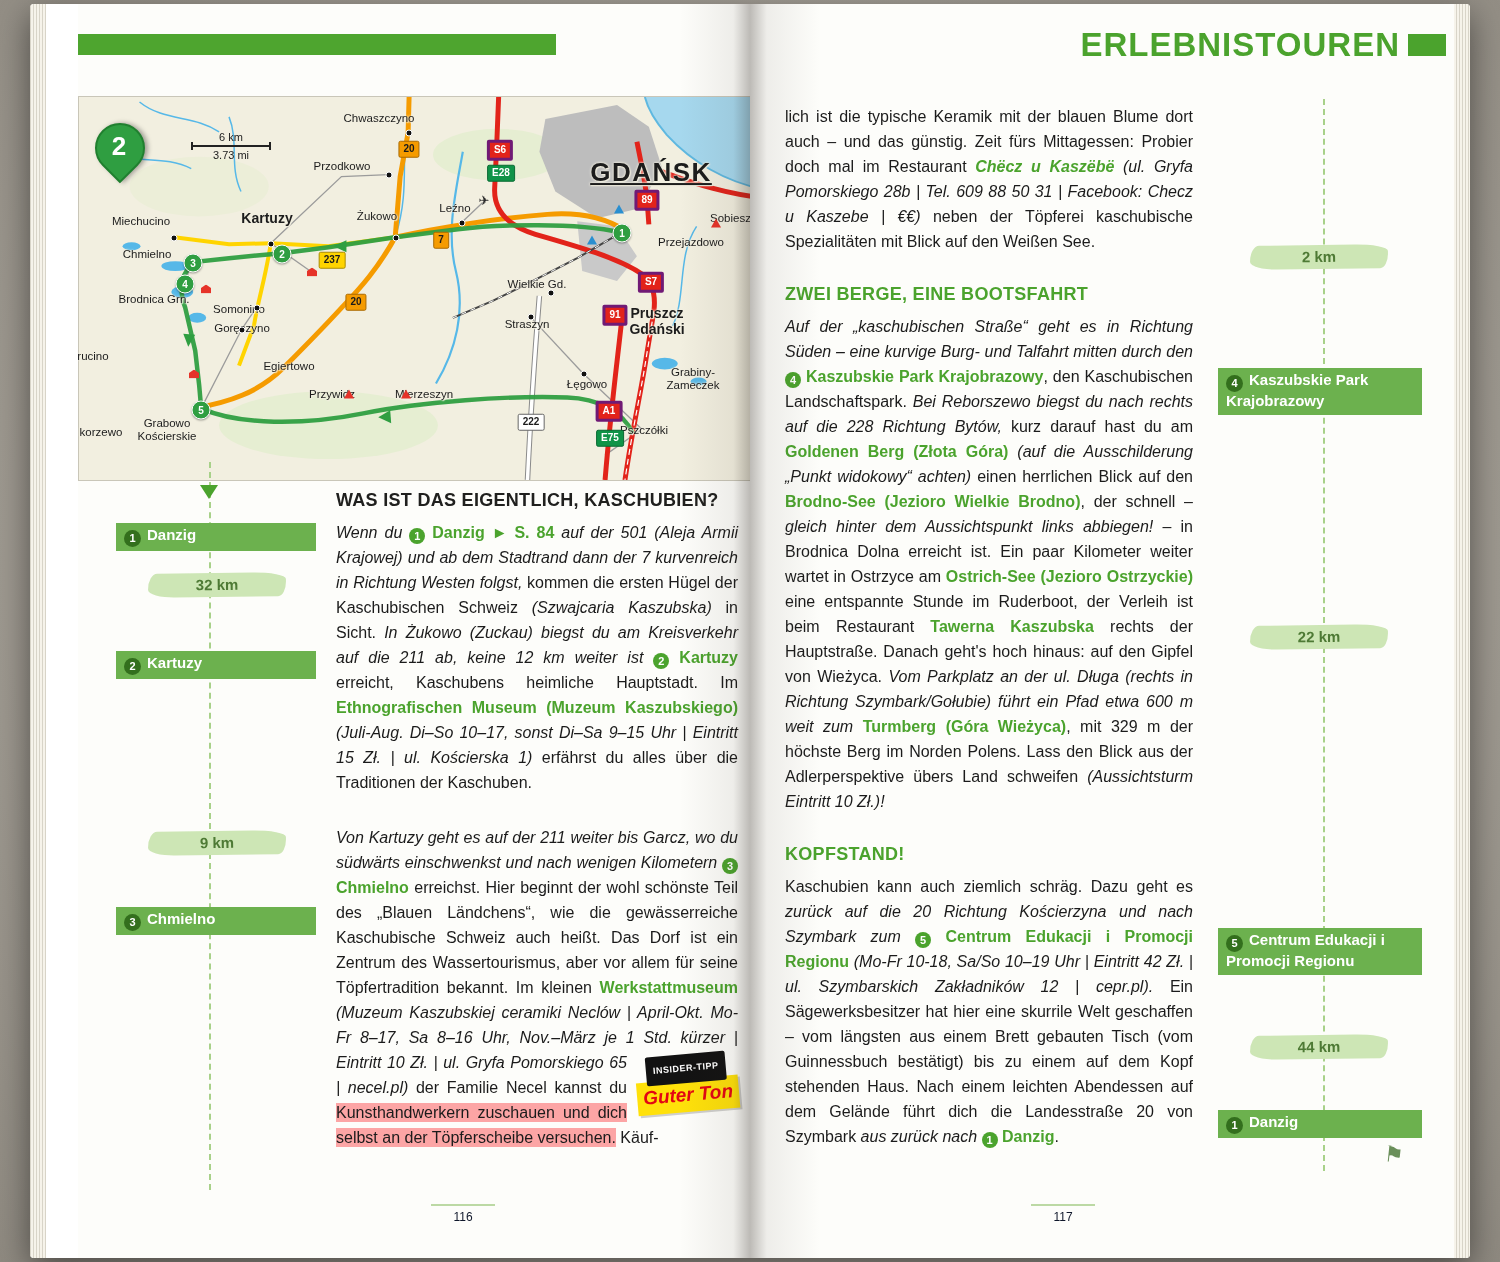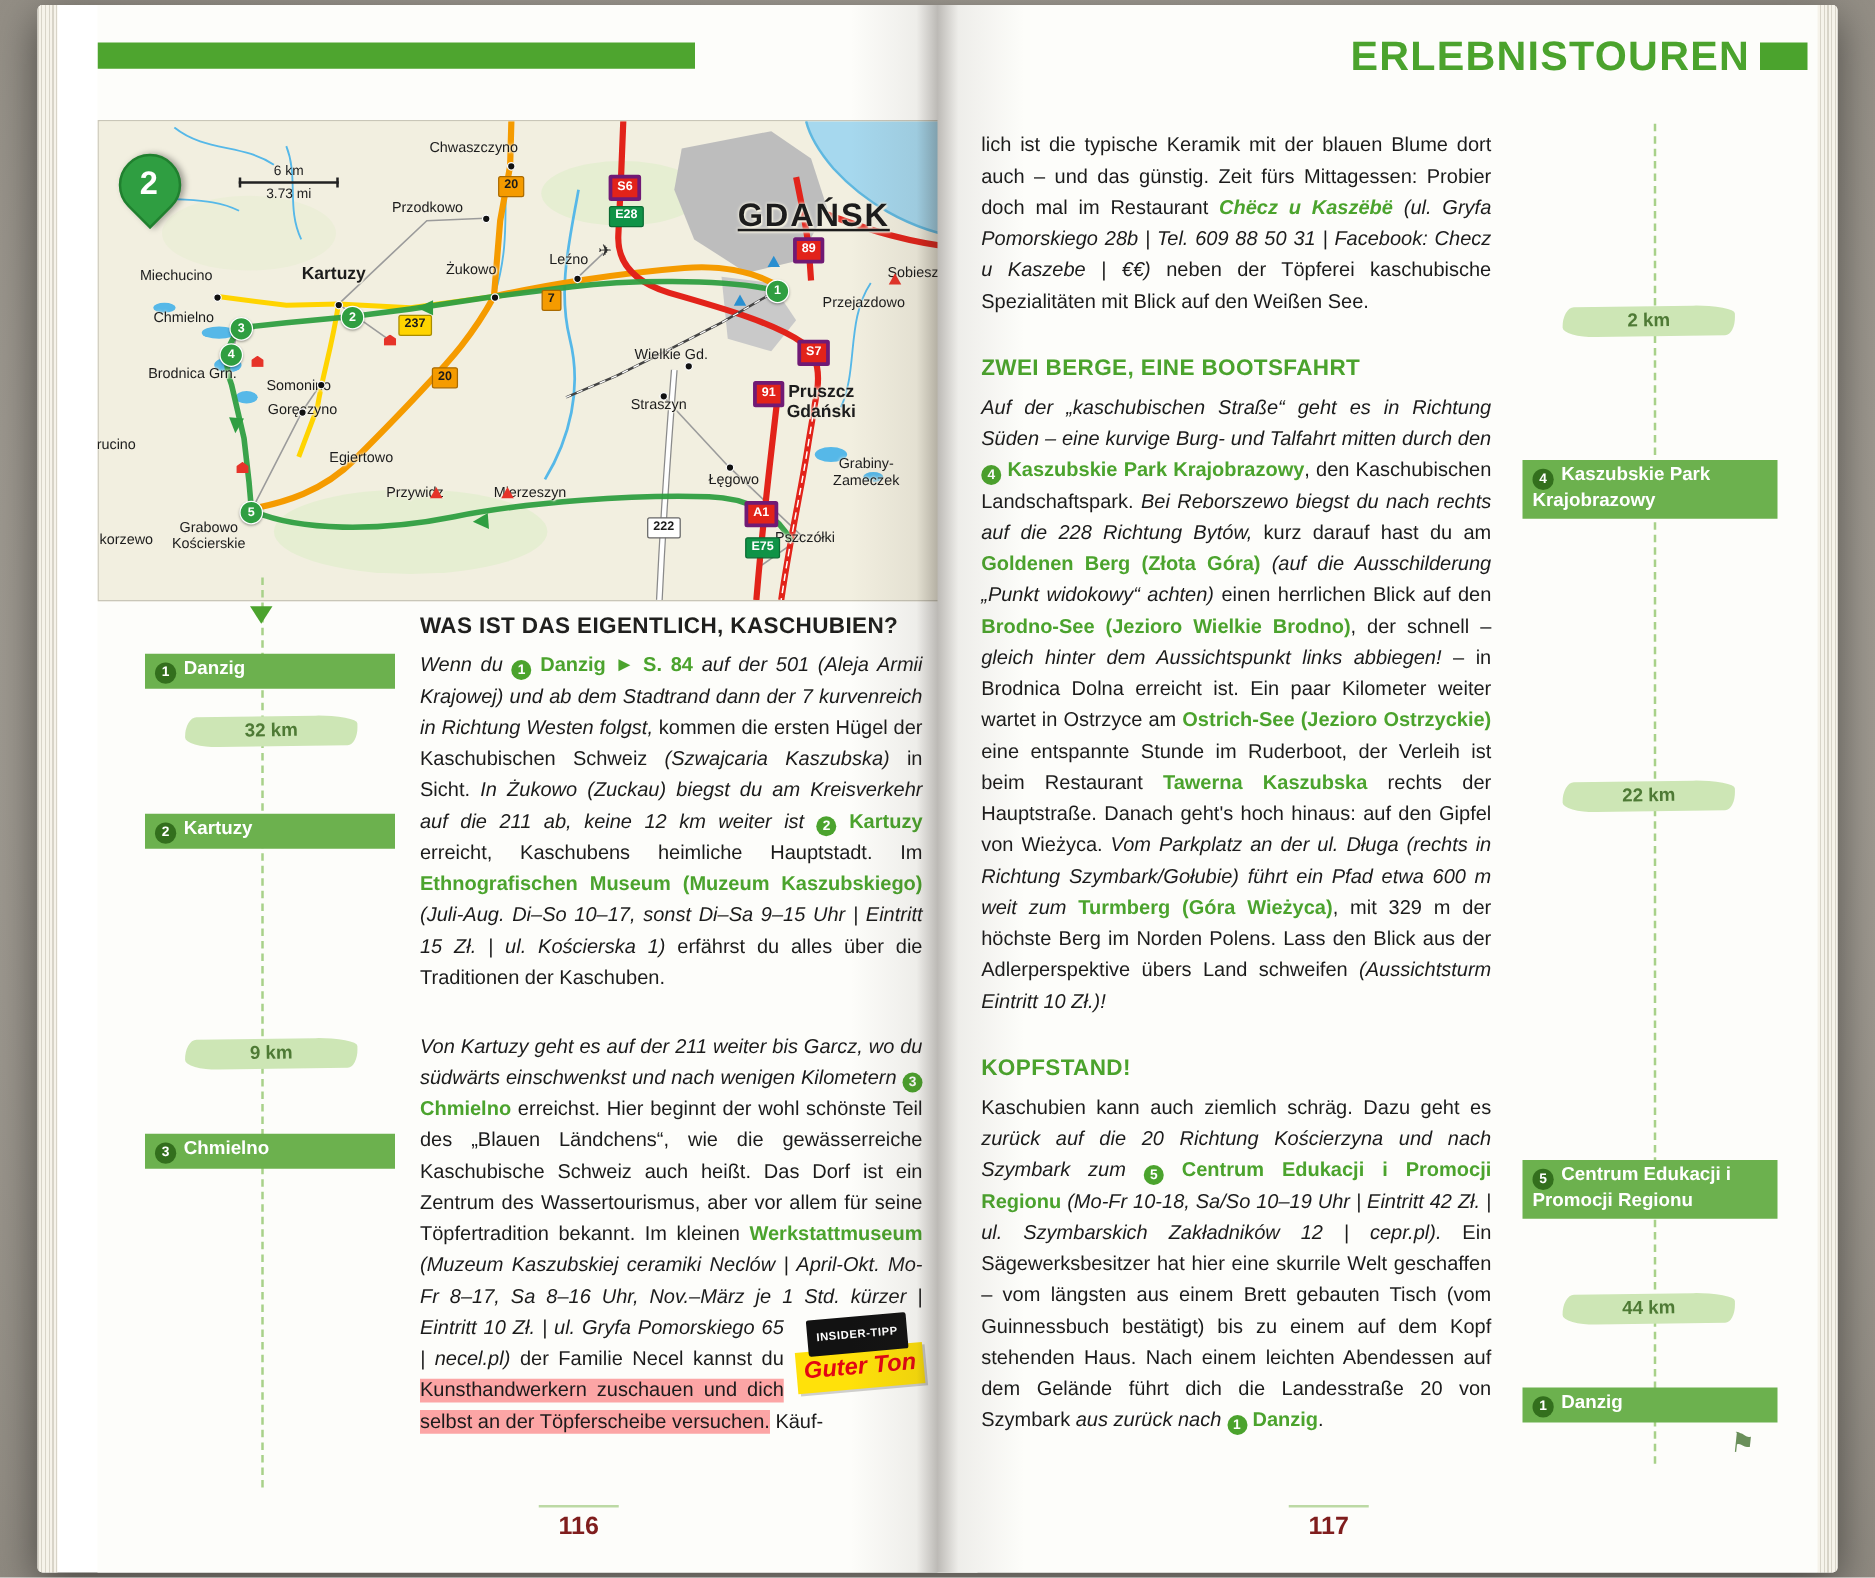--- a/index.html
+++ b/index.html
@@ -85,21 +85,21 @@
   .gr.it{font-style:italic;}
   .hl{background:#fca5a5;font-weight:normal;padding:1px 0;box-decoration-break:clone;-webkit-box-decoration-break:clone;}
   .inum{display:inline-block;width:16px;height:16px;border-radius:50%;background:#4ba32d;color:#fff;font-size:11px;
     font-weight:bold;text-align:center;line-height:16px;vertical-align:-2px;font-style:normal;}
   .tip-badge{float:right;width:102px;margin:3px 0 3px 9px;transform:rotate(-5deg);text-align:center;font-style:normal;}
   .tip-top{display:inline-block;background:#121212;color:#fff;font-size:9px;font-weight:bold;letter-spacing:0.5px;
     padding:2px 7px;border-radius:2px;position:relative;z-index:2;}
   .tip-bottom{display:block;background:#ffe10a;color:#e30613;font-weight:bold;font-style:italic;font-size:19px;
     padding:3px 4px 5px;margin-top:-4px;box-shadow:2px 2px 0 rgba(0,0,0,0.18);}
 
-  .pageno{position:absolute;top:1206px;width:110px;text-align:center;font-size:20px;font-weight:bold;color:#7f1d1d;}
+  .pageno{position:absolute;top:1206px;width:110px;text-align:center;font-size:12px;font-weight:normal;color:#0f172a;}
   .pageno-left{left:330px;}
   .pageno-right{left:258px;}
   .pageno-rule{position:absolute;top:1200px;width:64px;height:2px;background:#bcd9a4;}
   .rule-left{left:353px;}
   .rule-right{left:281px;}
 </style>
 </head>
 <body>
 
 <div class="book">

